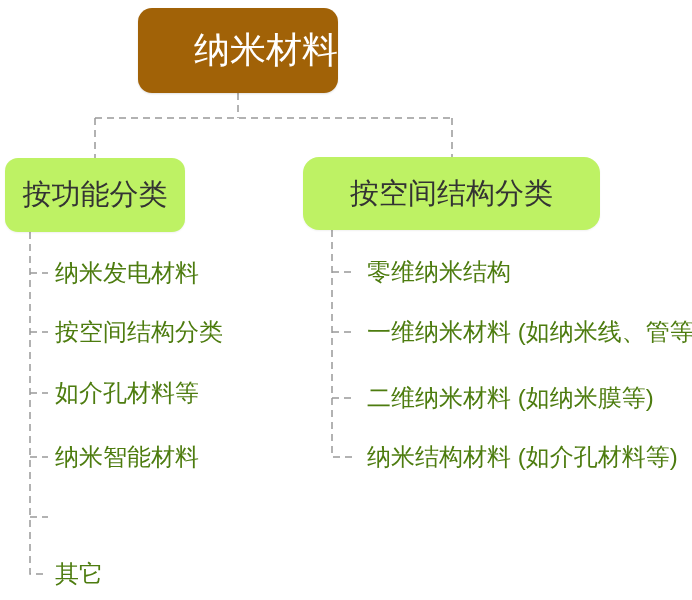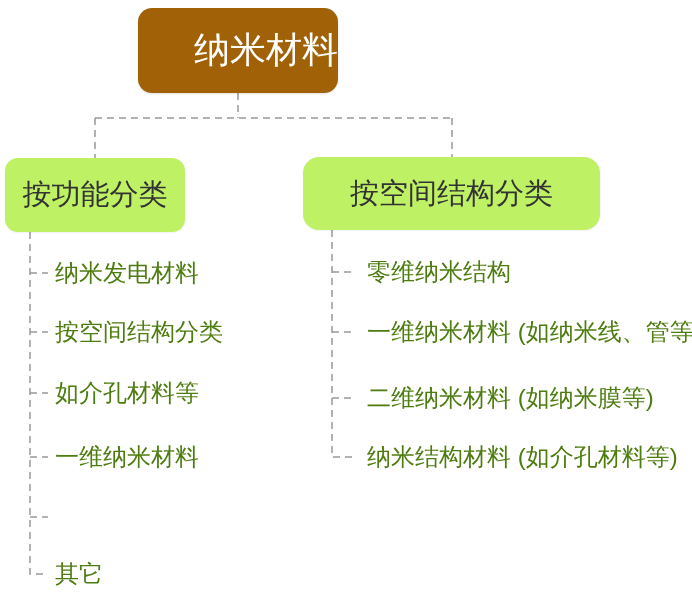--- a/index.html
+++ b/index.html
@@ -113,21 +113,21 @@
     <span>按功能分类</span>
   </div>
 
   <div class="branch-node branch-structure">
     <span>按空间结构分类</span>
   </div>
 
   <div class="leaf leaf-left" style="top:256px">纳米发电材料</div>
   <div class="leaf leaf-left" style="top:315px">按空间结构分类</div>
   <div class="leaf leaf-left" style="top:376px">如介孔材料等</div>
-  <div class="leaf leaf-left" style="top:440px">一维纳米材料</div>
+  <div class="leaf leaf-left" style="top:440px">纳米智能材料</div>
   <div class="leaf leaf-left" style="top:557px">其它</div>
 
   <div class="leaf leaf-right" style="top:255px">零维纳米结构</div>
   <div class="leaf leaf-right" style="top:315px">一维纳米材料 (如纳米线、管等)</div>
   <div class="leaf leaf-right" style="top:381px">二维纳米材料 (如纳米膜等)</div>
   <div class="leaf leaf-right" style="top:440px">纳米结构材料 (如介孔材料等)</div>
 
 </div>
 
 </body></html>

